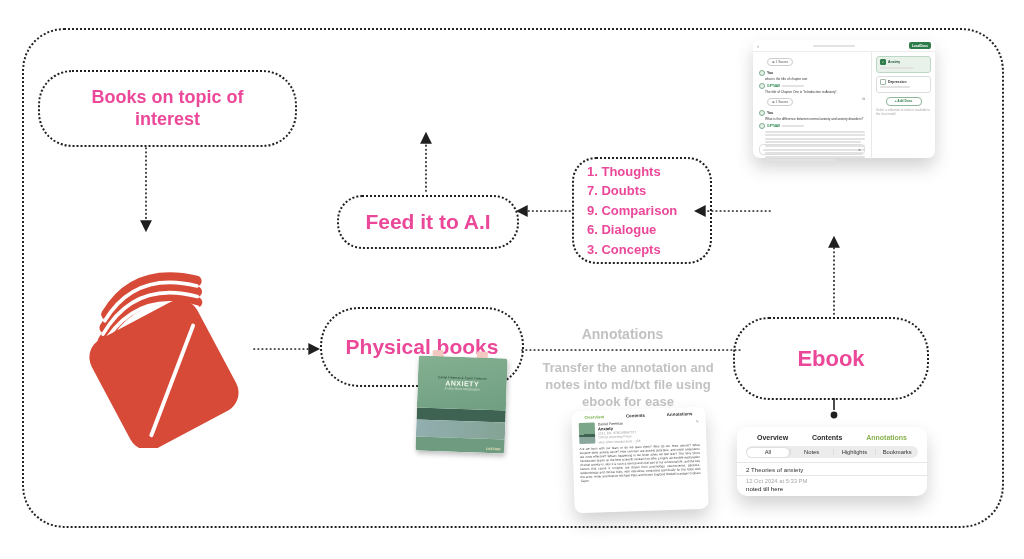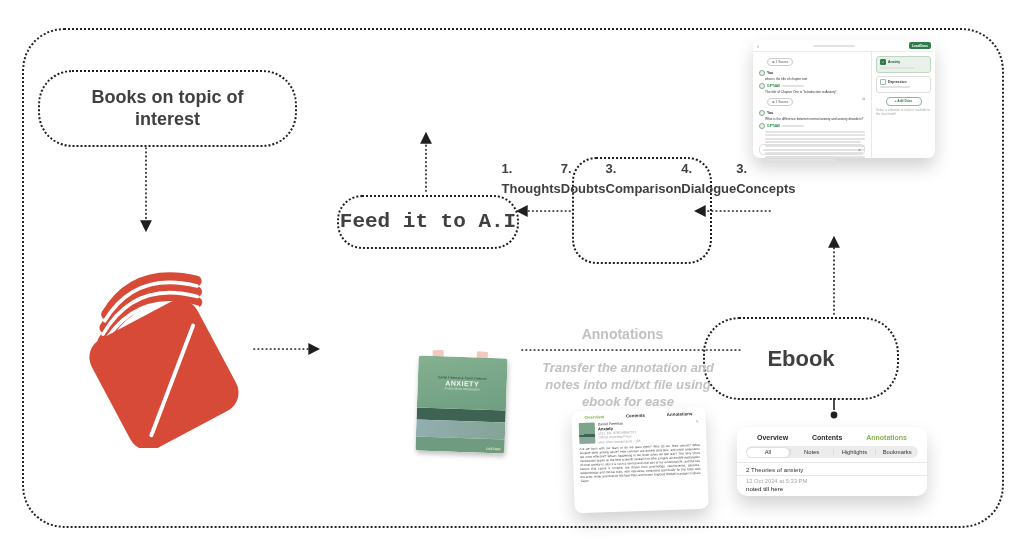--- a/index.html
+++ b/index.html
@@ -2,33 +2,33 @@
 <html><head>
 <meta charset="utf-8">
 <style>
   html,body{margin:0;padding:0;background:#fff;}
   .canvas{position:relative;width:1024px;height:559px;background:#ffffff;overflow:hidden;
           font-family:"Liberation Sans",sans-serif;}
   .outer-border{position:absolute;left:22px;top:28px;width:978px;height:496px;
           border:2px dotted #242424;border-radius:42px;}
   svg.connectors{position:absolute;left:0;top:0;z-index:1;pointer-events:none;}
   .node{position:absolute;z-index:2;border:2px dotted #1f1f1f;display:flex;align-items:center;
-        justify-content:center;text-align:center;color:#404040;font-weight:700;line-height:1.18;}
+        justify-content:center;text-align:center;color:#ec4899;font-weight:700;line-height:1.18;}
   .node-books{left:38px;top:70px;width:215px;height:73px;border-radius:34px;font-size:18px;padding:0 20px;}
   .node-generate{left:333px;top:68px;width:179px;height:64px;border-radius:30px;font-size:17px;padding:0 14px;}
-  .node-feed{left:337px;top:195px;width:178px;height:50px;border-radius:25px;font-size:21px;font-family:Liberation Mono, monospace;}
+  .node-feed{left:337px;top:195px;width:178px;height:50px;border-radius:25px;font-size:21px;}
   .node-export{left:772px;top:190px;width:125px;height:46px;border-radius:23px;font-size:15px;}
   .node-physical{left:320px;top:307px;width:200px;height:76px;border-radius:38px;font-size:21px;}
-  .node-ebook{left:703px;top:317px;width:192px;height:79px;border-radius:36px;font-size:22px;}
+  .node-ebook{left:733px;top:317px;width:192px;height:79px;border-radius:36px;font-size:22px;}
   .node-list{left:572px;top:157px;width:123px;height:103px;border-radius:24px;font-size:13px;
-             flex-direction:row;align-items:flex-start;justify-content:center;padding-left:13px;text-align:left;}
+             flex-direction:column;align-items:flex-start;justify-content:center;padding-left:13px;text-align:left;}
   .node-list div{line-height:1.5;}
   .gray-label{position:absolute;z-index:2;color:#c2c2c2;font-weight:700;text-align:center;}
   .note-title{left:555px;top:326px;width:135px;font-size:14px;}
-  .note-body{left:532px;top:360px;width:192px;font-size:13px;line-height:1.3;font-style:italic;}
+  .note-body{left:532px;top:360px;width:192px;font-size:13px;line-height:1.3;}
   .redbook{position:absolute;left:64px;top:243px;z-index:2;}
   
   .book-photo{position:absolute;left:417px;top:357px;width:89px;height:95px;z-index:3;
               transform:rotate(2deg);border-radius:3px;box-shadow:1px 3px 5px rgba(0,0,0,.25);overflow:visible;}
   .tab-pink{position:absolute;top:-6px;width:11px;height:10px;background:#f3c8c0;border-radius:1px;}
   .cover{position:absolute;inset:0;border-radius:3px;overflow:hidden;}
   .cover-top{height:55%;background:linear-gradient(168deg,#85b092,#6f9e80);position:relative;}
   .cover-text{position:absolute;left:0;right:0;top:36%;text-align:center;}
   .cov-auth{font-size:3.2px;color:#24402f;}
   .cov-title{font-size:7px;font-weight:700;color:#f3f7ee;letter-spacing:.5px;}
@@ -120,24 +120,25 @@
       <path d="M834 398 V 410"></path>
       <circle cx="834" cy="415" r="3.4" stroke="none"></circle>
     </g>
   </svg>
 
   <div class="node node-books">Books on topic of interest</div>
   <div class="node node-feed">Feed it to A.I</div>
   <div class="node node-list">
     <div>1.  Thoughts</div>
     <div>7.  Doubts</div>
-    <div>3.  Comparison</div>
-    <div>4.  Dialogue</div>
+    <div>9.  Comparison</div>
+    <div>6.  Dialogue</div>
     <div>3.  Concepts</div>
   </div>
+  <div class="node node-physical">Physical books</div>
   <div class="node node-ebook">Ebook</div>
 
   <div class="gray-label note-title">Annotations</div>
   <div class="gray-label note-body">Transfer the annotation and notes into md/txt file using ebook for ease</div>
 
   <svg class="redbook" width="190" height="205" viewBox="0 0 120 130">
     <g transform="rotate(-28 60 65)">
       <g stroke="#d84a38" stroke-width="7" fill="none" stroke-linecap="round">
         <path d="M40 32 Q70 14 100 40"></path>
         <path d="M35 39 Q67 19 97 46"></path>

